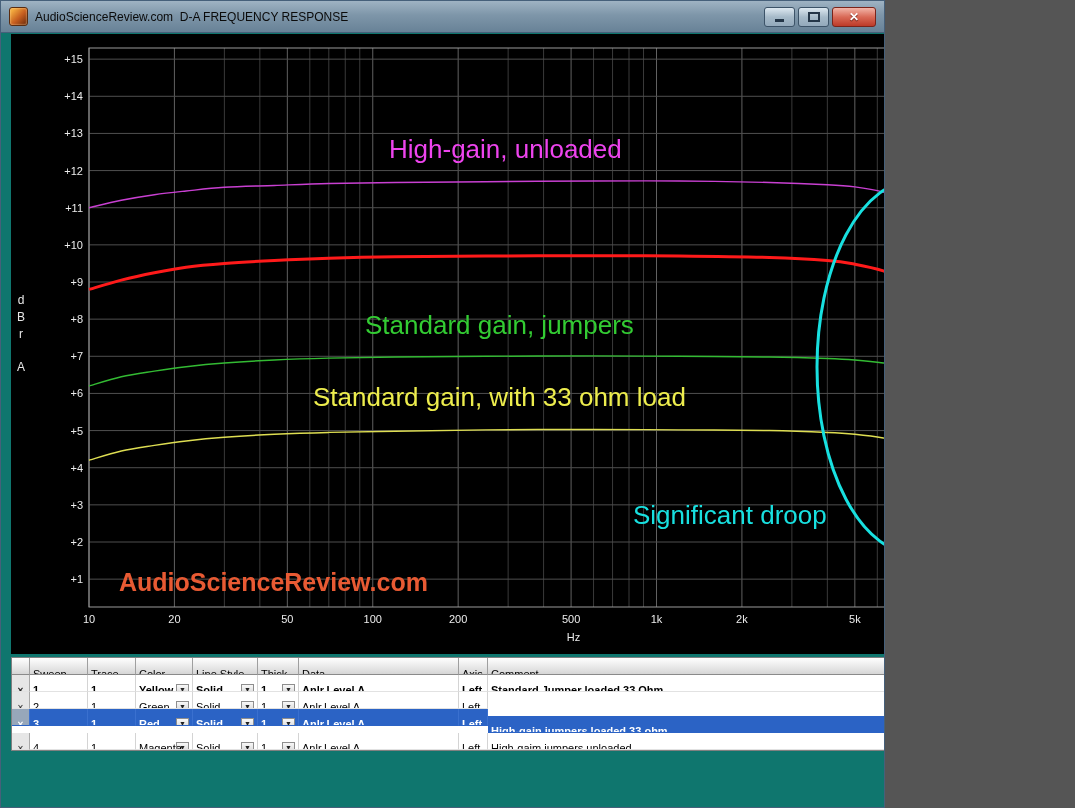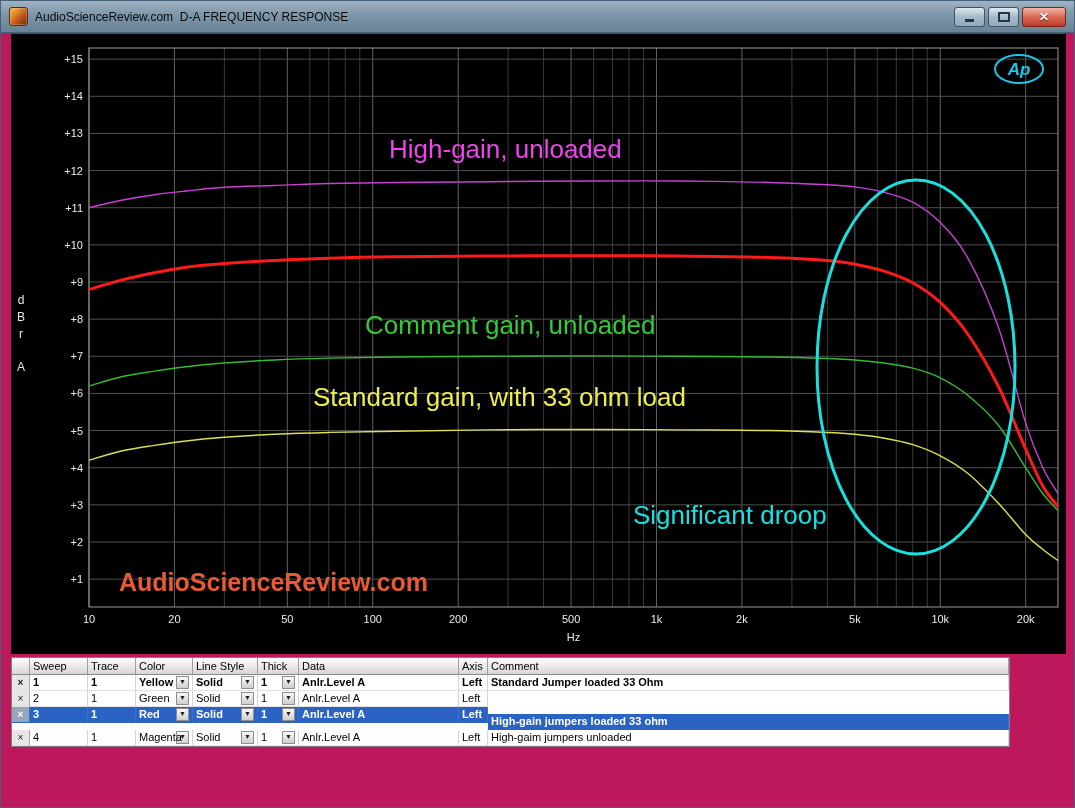--- a/index.html
+++ b/index.html
@@ -1,16 +1,16 @@
 <!DOCTYPE html>
 <html><head>
 <meta charset="utf-8">
 <style>
   html,body{margin:0;padding:0;background:#555;}
-  .window{position:relative;width:1075px;height:808px;background:#be185d;
+  .window{position:relative;width:885px;height:808px;background:#0f766e;
     border:1px solid #46607a;box-sizing:border-box;overflow:hidden;
     font-family:"Liberation Sans",sans-serif;}
   
   .titlebar{position:absolute;left:0;top:0;width:100%;height:32px;display:flex;align-items:center;
     padding:0 8px;box-sizing:border-box;border-bottom:1px solid #46607a;
     background:linear-gradient(#9fb3c3,#7e96a9 45%,#688297);}
   .app-icon{width:17px;height:17px;border-radius:3px;flex:none;
     background:linear-gradient(135deg,#f2a93e 15%,#c55d1f 55%,#7a3410 90%);
     border:1px solid #5a2c10;box-shadow:inset 0 0 2px #ffd9a0;}
   .title{margin-left:7px;font-size:12px;color:#0b0b0b;white-space:pre;}
@@ -27,21 +27,21 @@
   #chart{position:absolute;left:10px;top:33px;width:1055px;height:620px;background:#000;overflow:hidden;}
   #plot{position:absolute;left:0;top:0;}
   .ann{position:absolute;white-space:nowrap;pointer-events:none;font-family:"Liberation Sans",sans-serif;}
   #ylab{position:absolute;left:3px;top:258px;width:14px;text-align:center;color:#e8e8e8;
     font-size:12px;line-height:17px;}
   
   #sweep-table{position:absolute;left:10px;top:656px;width:999px;border:1px solid #808080;
     background:#fff;box-sizing:border-box;}
   .trow{display:flex;}
   .th,.td{box-sizing:border-box;flex:none;font-size:11px;color:#000;overflow:hidden;
-    white-space:nowrap;padding:0 3px;}
+    white-space:nowrap;padding:8px 3px;}
   .th{background:linear-gradient(#ffffff,#e9e9e9 55%,#d6d6d6);border-right:1px solid #9f9f9f;
     border-bottom:1px solid #8a8a8a;height:17px;line-height:16px;}
   .td{background:#fff;border-right:1px solid #d4d4d4;border-bottom:1px solid #e2e2e2;
     height:16px;line-height:15px;}
   .sel-cell{background:#e6e6e6;text-align:center;color:#222;border-right:1px solid #a8a8a8;font-size:10px;}
   .trow.bold .td{font-weight:bold;}
   .trow.selected .td{background:#2b63c5;color:#fff;font-weight:bold;
     border-right-color:#3a70cf;border-bottom-color:#2b63c5;}
   .trow.selected .sel-cell{background:#97a7ba;color:#fff;}
   .dd-btn{float:right;width:13px;height:13px;margin-top:1px;box-sizing:border-box;
@@ -150,21 +150,21 @@
         <ellipse cx="1008" cy="35" rx="24" ry="14" fill="none" stroke="#1bc6e8" stroke-width="2"></ellipse>
         <text x="1008" y="41" fill="#1bc6e8" font-size="17" text-anchor="middle" font-style="italic" font-weight="bold">Ap</text>
       </svg>
     <div id="ylab">
         <div>d</div>
         <div>B</div>
         <div>r</div>
         <div style="margin-top: 16px;">A</div>
       </div>
   <div class="ann" style="left: 378px; top: 100px; color: rgb(238, 68, 238); font-size: 26px;">High-gain, unloaded</div>
-      <div class="ann" style="left: 354px; top: 276px; color: rgb(51, 204, 51); font-size: 26px;">Comment gain, unloaded</div>
+      <div class="ann" style="left: 354px; top: 276px; color: rgb(51, 204, 51); font-size: 26px;">Standard gain, jumpers</div>
       <div class="ann" style="left: 302px; top: 348px; color: rgb(237, 237, 77); font-size: 26px;">Standard gain, with 33 ohm load</div>
       <div class="ann" style="left: 108px; top: 534px; color: rgb(232, 90, 51); font-size: 25px; font-weight: bold;">AudioScienceReview.com</div>
       <div class="ann" style="left: 622px; top: 466px; color: rgb(24, 224, 224); font-size: 26px;">Significant droop</div>
     </div>
 
   <div id="sweep-table">
       <div class="trow">
         <div class="th" style="width: 18px;"></div>
         <div class="th" style="width: 58px;">Sweep</div>
         <div class="th" style="width: 48px;">Trace</div>

